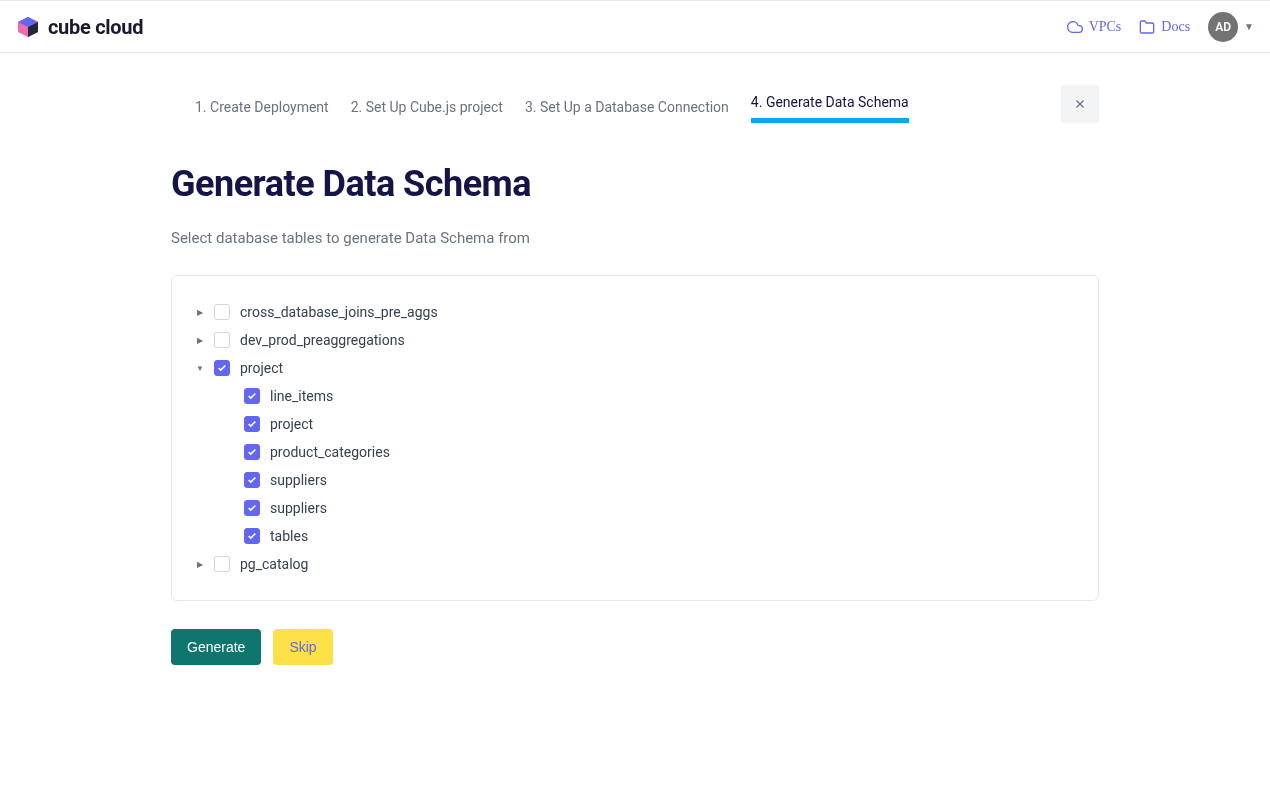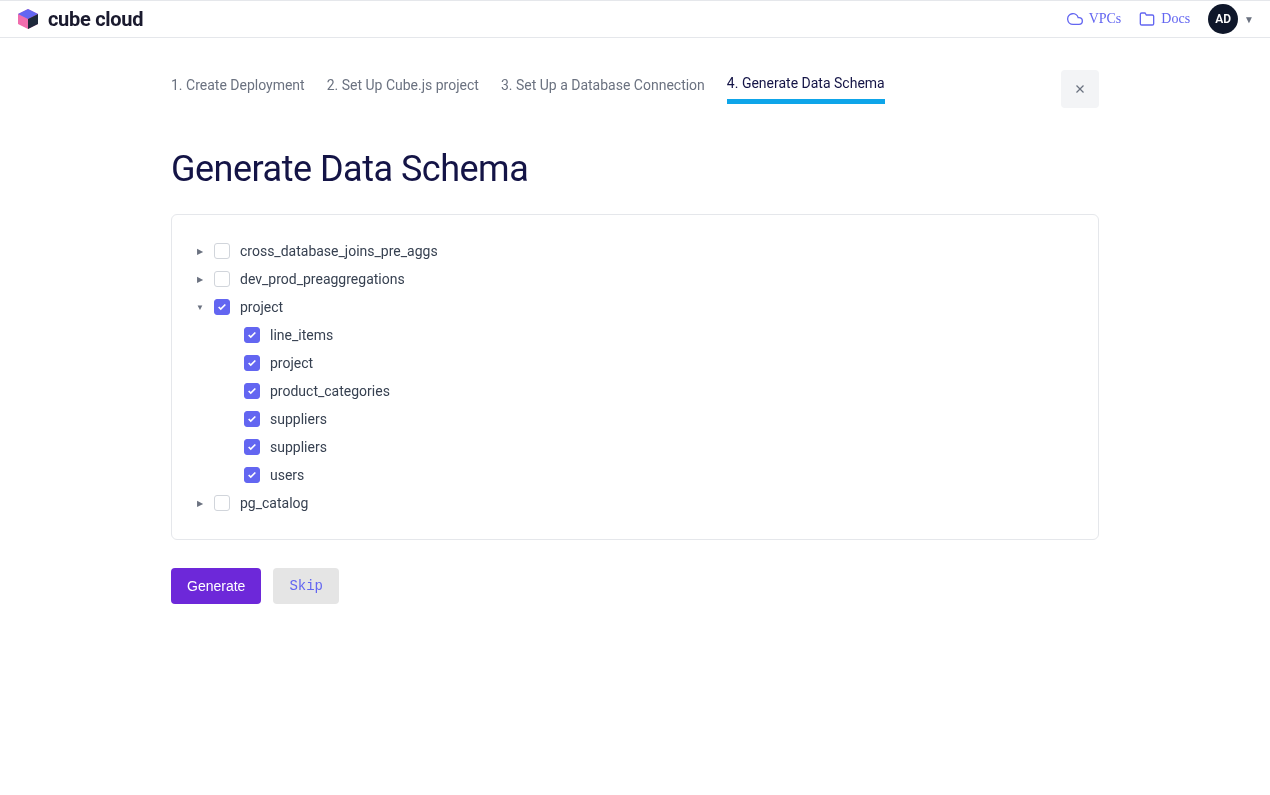--- a/index.html
+++ b/index.html
@@ -9,21 +9,21 @@
     }
     body {
       font-family: -apple-system, BlinkMacSystemFont, "Segoe UI", Roboto, "Helvetica Neue", Arial, sans-serif;
       background: #fff;
       color: #1a1a2e;
       width: 1270px;
       height: 795px;
       border-top: 1px solid #e5e7eb;
     }
     .header {
-      height: 37px;
+      height: 52px;
       border-bottom: 1px solid #e5e7eb;
       display: flex;
       align-items: center;
       justify-content: space-between;
       padding: 0 16px;
     }
     .logo-group {
       display: flex;
       align-items: center;
       gap: 8px;
@@ -53,21 +53,21 @@
       cursor: pointer;
       font-family: Liberation Serif, serif;
     }
     .header-link svg {
       width: 16px;
       height: 16px;
     }
     .avatar {
       width: 30px;
       height: 30px;
-      background: #0f172a;
+      background: #737373;
       border-radius: 50%;
       color: #fff;
       display: flex;
       align-items: center;
       justify-content: center;
       font-size: 12px;
       font-weight: 600;
       cursor: pointer;
     }
     .avatar-group {
@@ -80,23 +80,24 @@
       color: #6b7280;
       font-size: 10px;
     }
     .content {
       max-width: 928px;
       margin: 0 auto;
       padding-top: 32px;
     }
     .steps-row {
       display: flex;
-      align-items: center;
+      align-items: flex-end;
       gap: 22px;
       margin-bottom: 40px;
+      margin-left: 24px;
     }
     .step {
       font-size: 14px;
       color: #6b7280;
       padding-bottom: 8px;
       cursor: pointer;
     }
     .step.active {
       color: #141446;
       border-bottom: 5px solid #0ea5e9;
@@ -108,21 +109,21 @@
       background: #f3f4f6;
       border-radius: 4px;
       display: flex;
       align-items: center;
       justify-content: center;
       color: #6b7280;
       cursor: pointer;
     }
     .page-title {
       font-size: 36px;
-      font-weight: 400;
+      font-weight: 700;
       color: #141446;
       margin-bottom: 24px;
       letter-spacing: -0.5px;
     }
     .page-desc {
       font-size: 15px;
       color: #6b7280;
       margin-bottom: 28px;
     }
     .tree-panel {
@@ -178,27 +179,26 @@
     }
     .btn {
       padding: 10px 16px;
       border-radius: 4px;
       font-size: 14px;
       font-weight: 500;
       border: none;
       cursor: pointer;
     }
     .btn-primary {
-      background: #6d28d9;
+      background: #0f766e;
       color: #fff;
     }
     .btn-secondary {
-      background: #e5e5e5;
+      background: #fde047;
       color: #6366f1;
-      font-family: Liberation Mono, monospace;
     }
   </style>
 </head>
 <body>
 
 <div class="header">
   <div class="logo-group">
     <div class="logo-icon">
       <svg viewBox="0 0 24 24" width="24" height="24">
         <path d="M12 2 L22 7 L22 17 L12 22 L2 17 L2 7 Z" fill="#ec4899" opacity="0.8"></path>
@@ -233,20 +233,21 @@
     <div id="steps-container" style="display:contents"><div class="step">1. Create Deployment</div><div class="step">2. Set Up Cube.js project</div><div class="step">3. Set Up a Database Connection</div><div class="step active">4. Generate Data Schema</div></div>
     <div class="close-btn">
       <svg viewBox="0 0 24 24" width="14" height="14" fill="none" stroke="currentColor" stroke-width="2">
         <line x1="18" y1="6" x2="6" y2="18"></line>
           <line x1="6" y1="6" x2="18" y2="18"></line>
       </svg>
     </div>
   </div>
 
   <h1 class="page-title">Generate Data Schema</h1>
+  <p class="page-desc">Select database tables to generate Data Schema from</p>
 
   <div class="tree-panel">
     <div id="tree-container">
         <div class="tree-row">
           <div class="tree-toggle">▶</div>
           <div class="checkbox"></div>
           <span>cross_database_joins_pre_aggs</span>
         </div>
         <div class="tree-row">
           <div class="tree-toggle">▶</div>
@@ -301,21 +302,21 @@
             </svg>
           </div>
           <span>suppliers</span>
         </div>
         <div class="tree-row child">
           <div class="checkbox checked">
             <svg viewBox="0 0 24 24" fill="none" stroke="currentColor" stroke-width="4">
               <polyline points="20 6 9 17 4 12"></polyline>
             </svg>
           </div>
-          <span>users</span>
+          <span>tables</span>
         </div>
         <div class="tree-row">
           <div class="tree-toggle">▶</div>
           <div class="checkbox"></div>
           <span>pg_catalog</span>
         </div>
       </div>
   </div>
 
   <div class="button-row">

